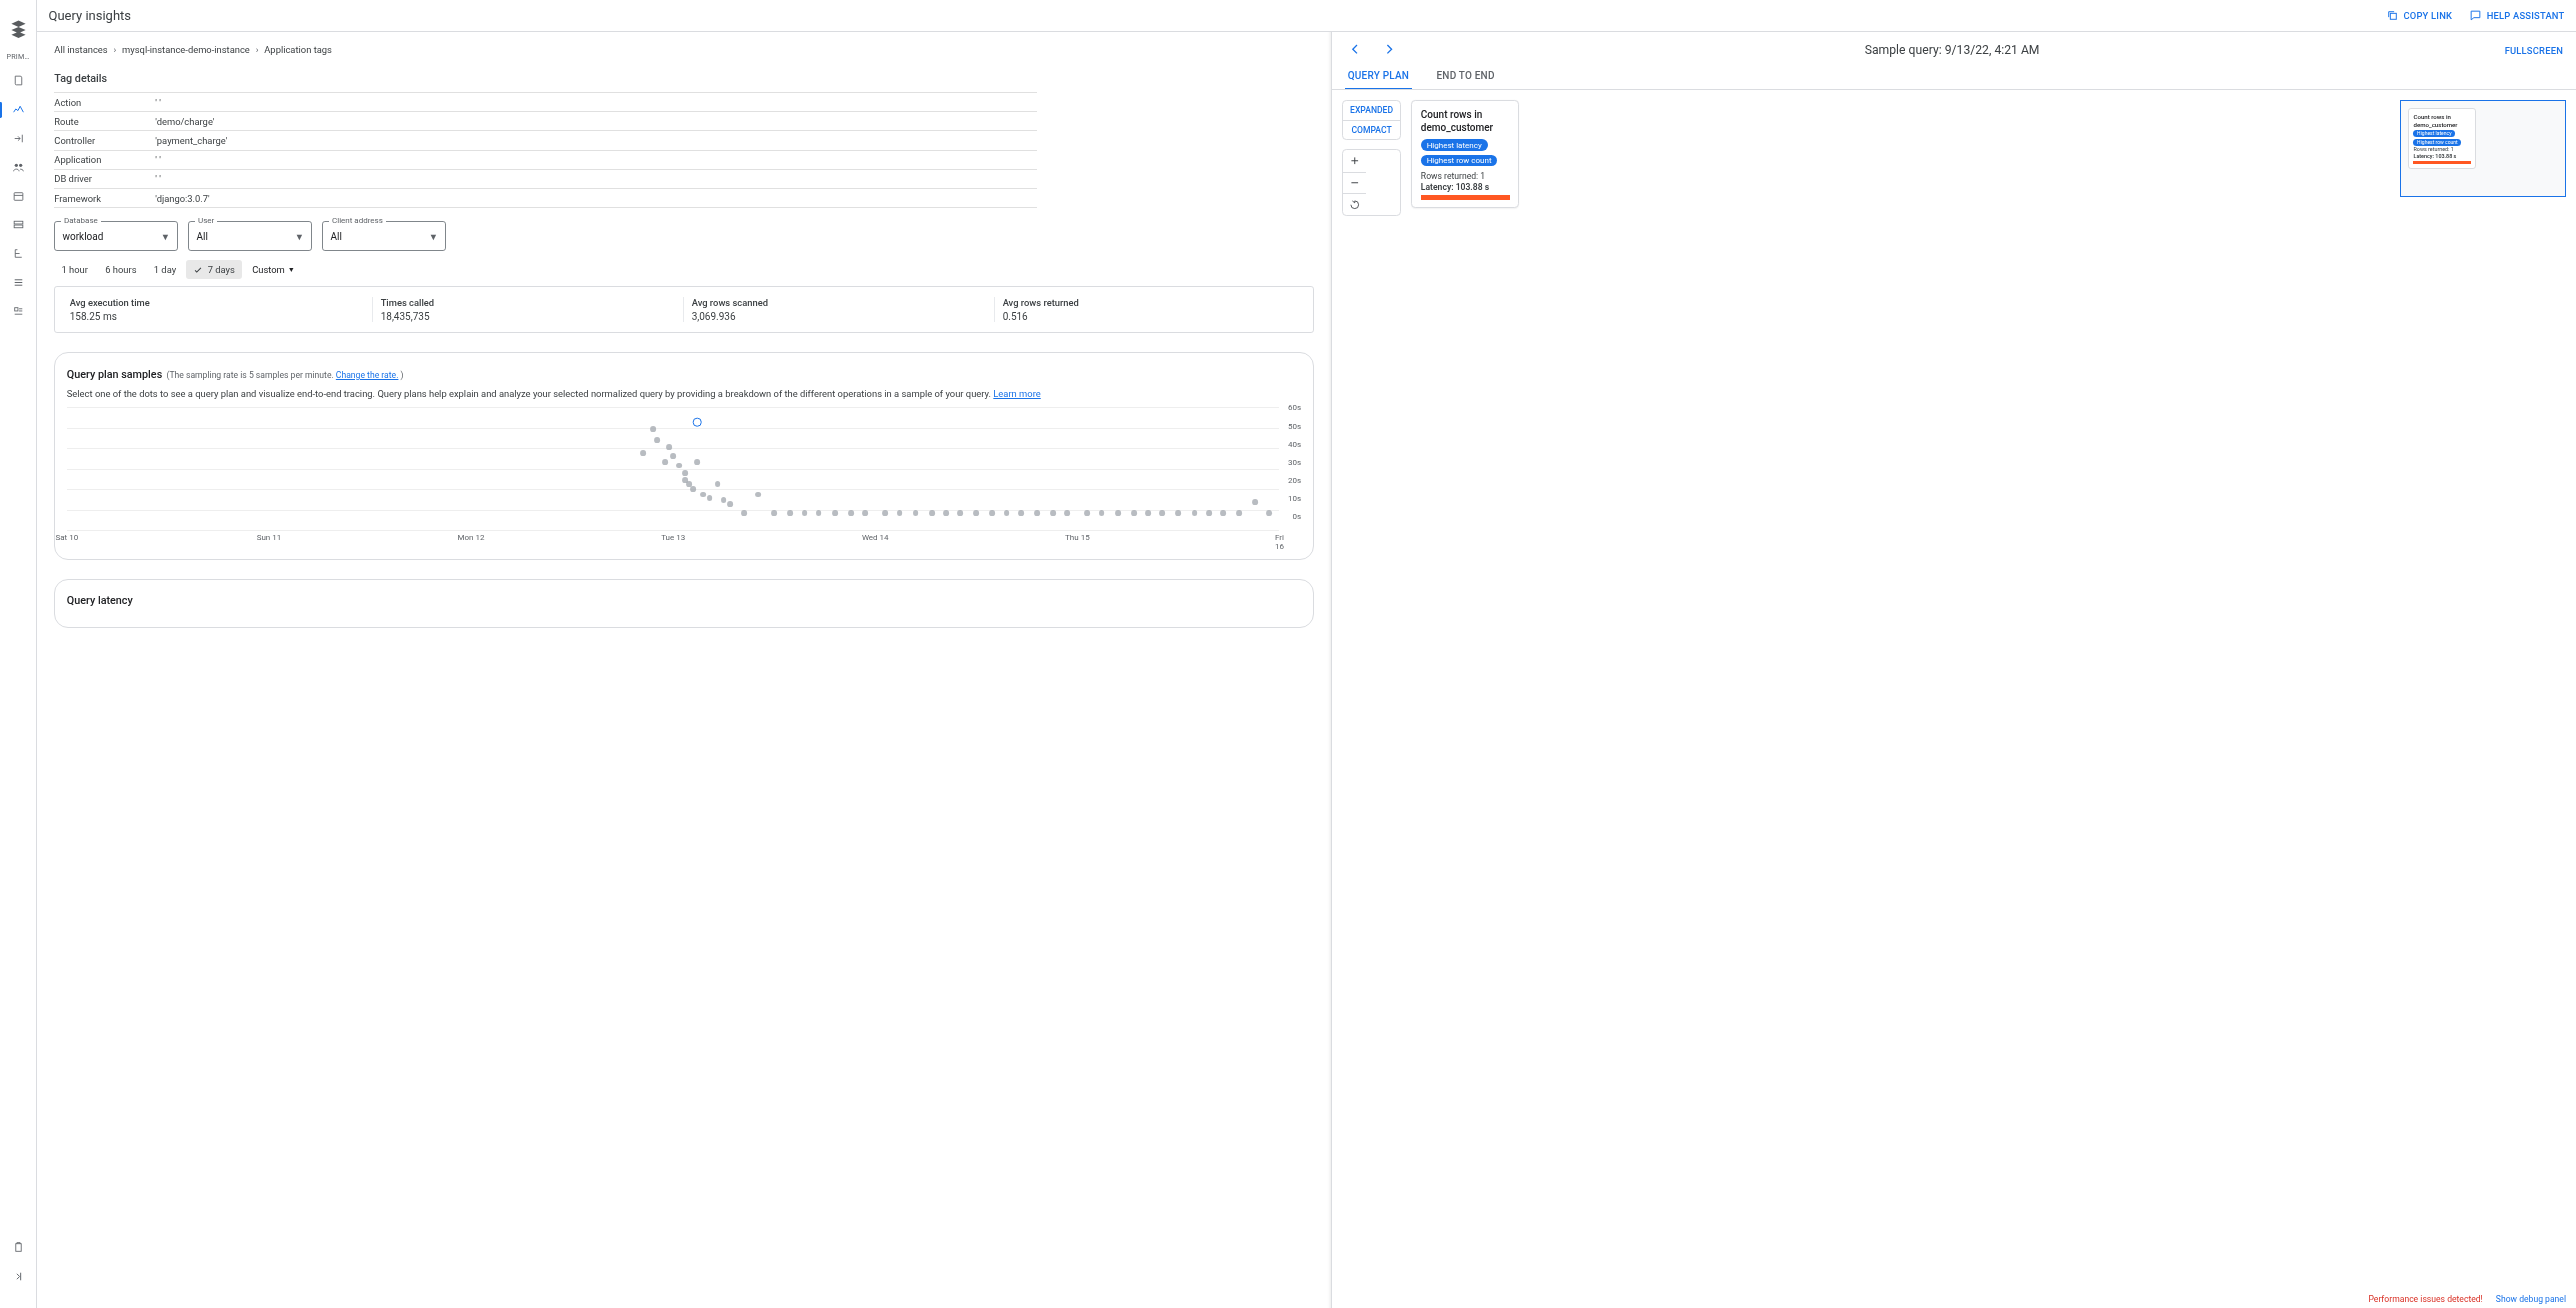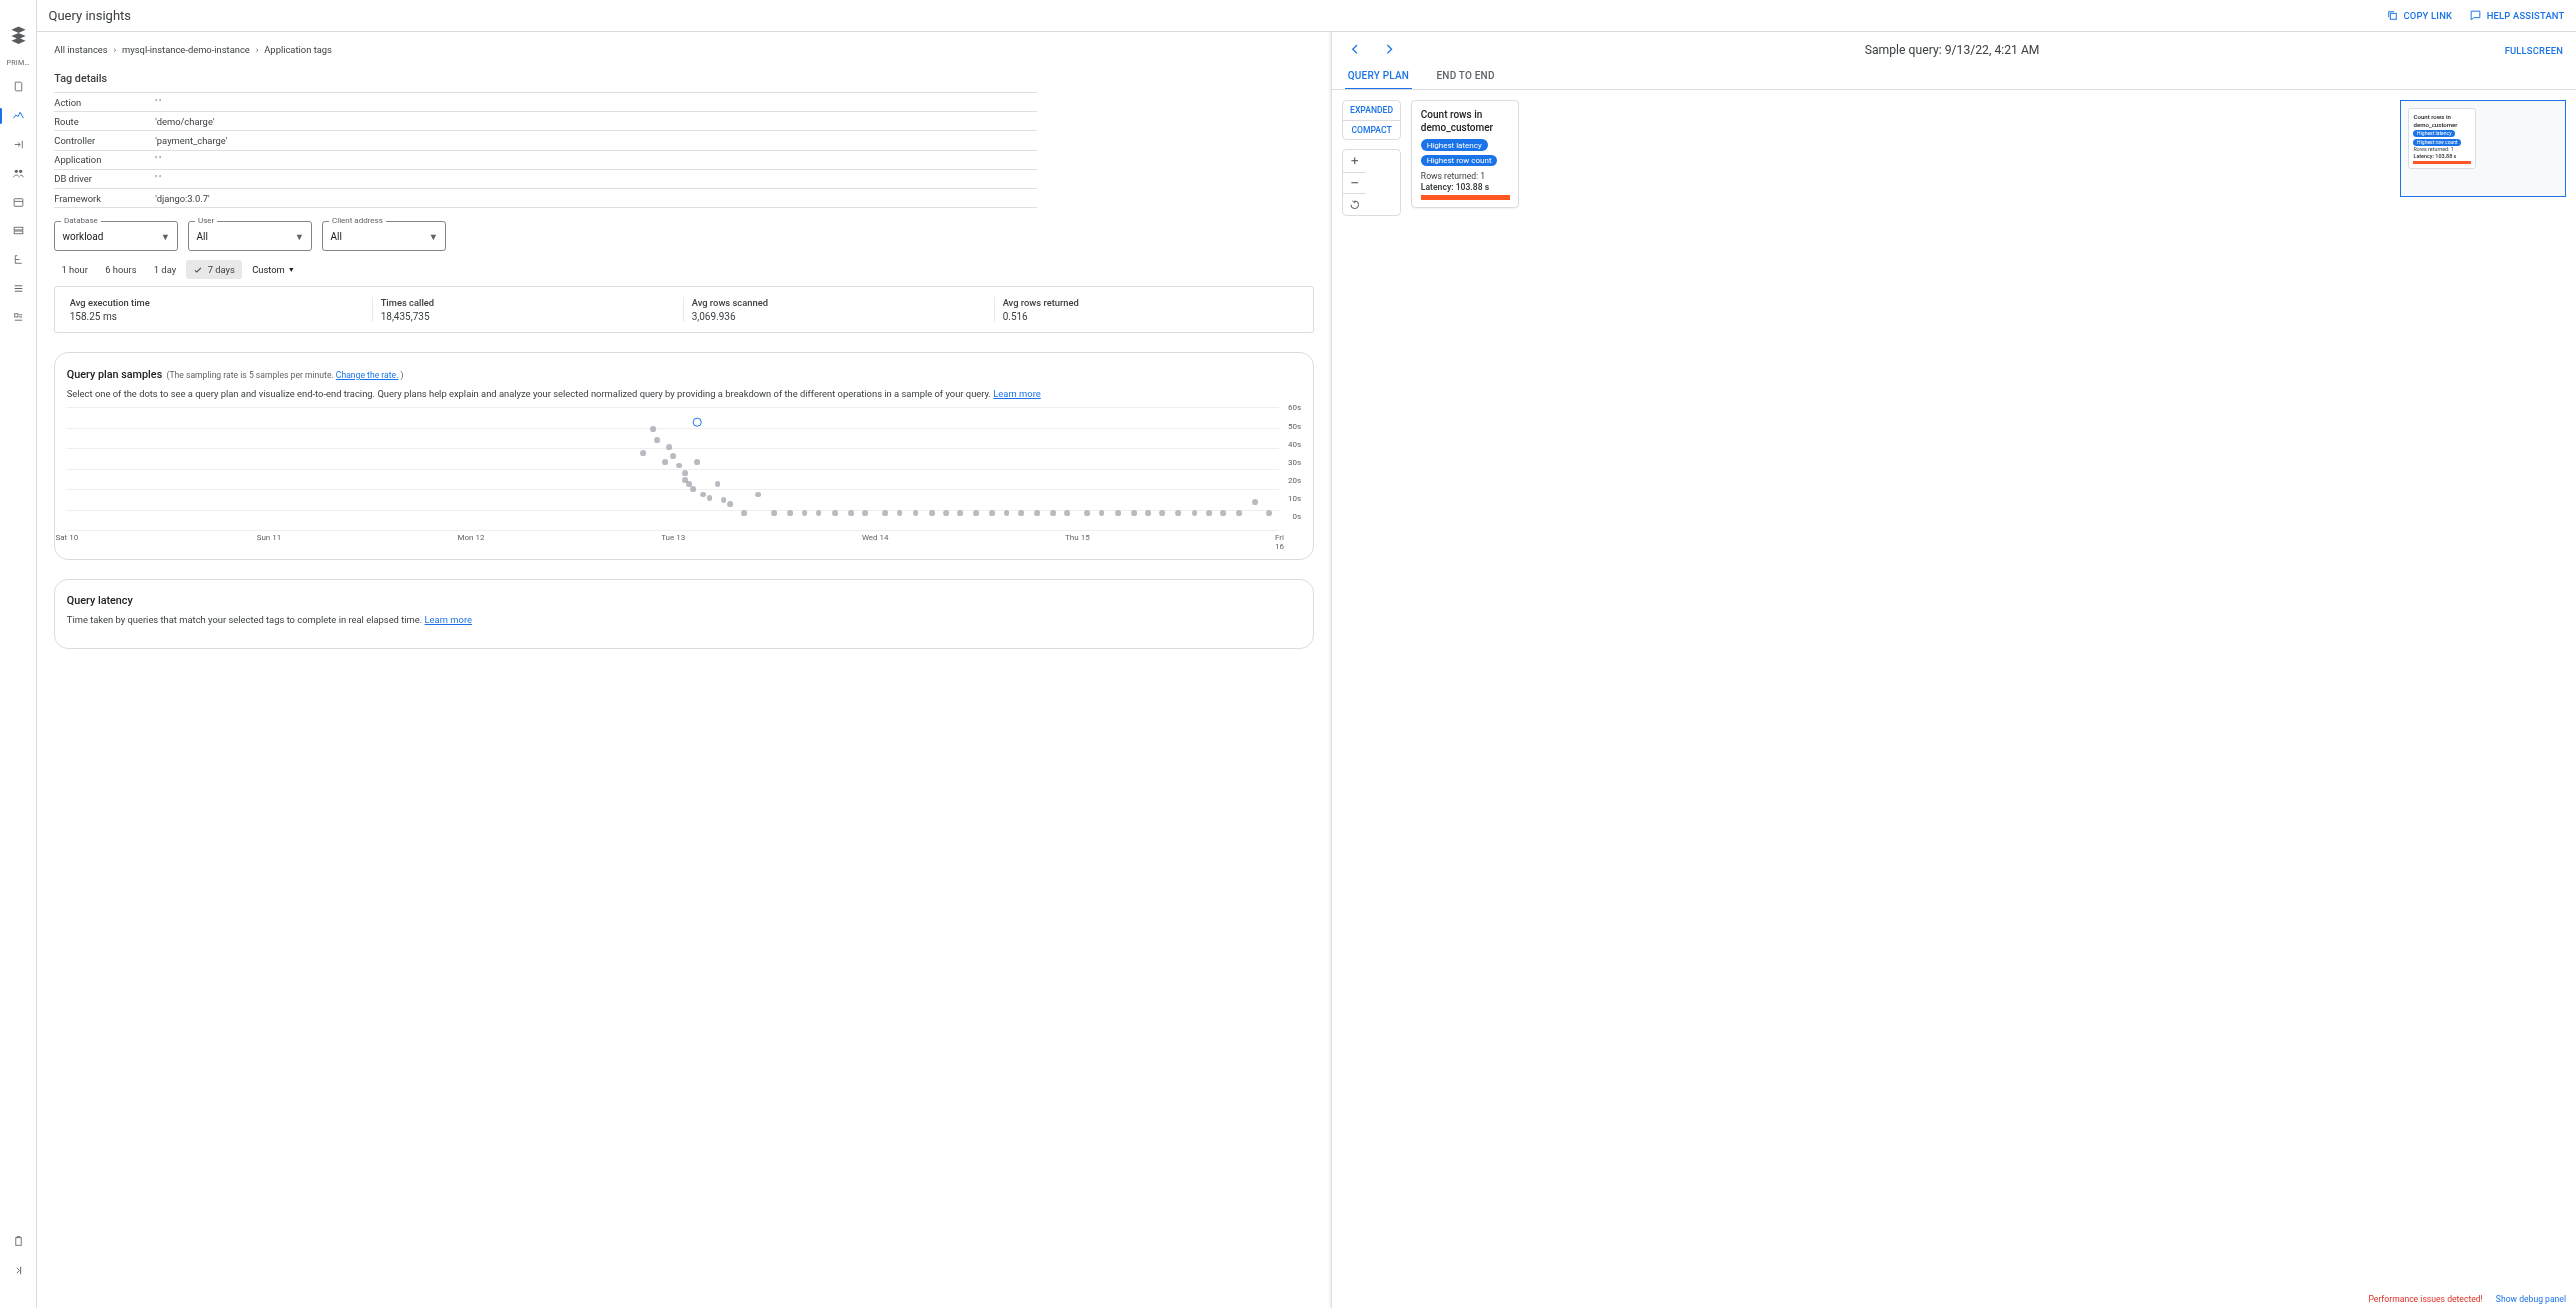--- a/index.html
+++ b/index.html
@@ -11,21 +11,21 @@
   overflow: hidden;
 }
 .app { display: flex; height: 100vh; }
 .side-rail {
   width: 37px;
   background: #fff;
   border-right: 0.7px solid #dadce0;
   display: flex;
   flex-direction: column;
   align-items: center;
-  padding: 25px 0;
+  padding: 19px 0;
   gap: 4.3px;
 }
 .side-rail .logo { width: 19px; height: 19px; margin-bottom: 7.2px; }
 .side-rail .rail-label { font-size: 7.2px; color: #5f6368; letter-spacing: 0.2px; padding: 2.9px 1.4px; width: 100%; text-align: center; white-space: nowrap; overflow: hidden; text-overflow: ellipsis; }
 .rail-item { width: 100%; height: 24.5px; display:flex; align-items:center; justify-content:center; color:#5f6368; position: relative; }
 .rail-item.active { color:#1a73e8; }
 .rail-item.active::before { content:""; position:absolute; left:0; top:4.3px; bottom:4.3px; width:2.2px; background:#1a73e8; border-radius:0 1.4px 1.4px 0;}
 .rail-spacer { flex:1; }
 .icon { width:13px; height:13px; display:inline-block; }
 
@@ -415,23 +415,20 @@
                 <div class="xtick" style="left: 83.3333%;">Thu 15</div>
                 <div class="xtick" style="left: 100%;">Fri 16</div>
               </div>
             </div>
         </div>
 
         <div class="card" style="margin-bottom:0;">
           <div class="chead">
               <span>Query latency</span>
             </div>
-          <div class="desc">
-            <span>Time taken by queries that match your selected tags to complete in real elapsed time. </span><span class="text-link">Learn more</span>
-          </div>
         </div>
       </div>
 
       <div class="right-panel">
         <div class="right-header">
           <div class="nav-arrow">
             <svg width="14.4" height="14.4" viewBox="0 0 24 24" fill="none" stroke="#1a73e8" stroke-width="2.2">
                 <path d="M15 5l-7 7 7 7"></path>
               </svg>
           </div>

